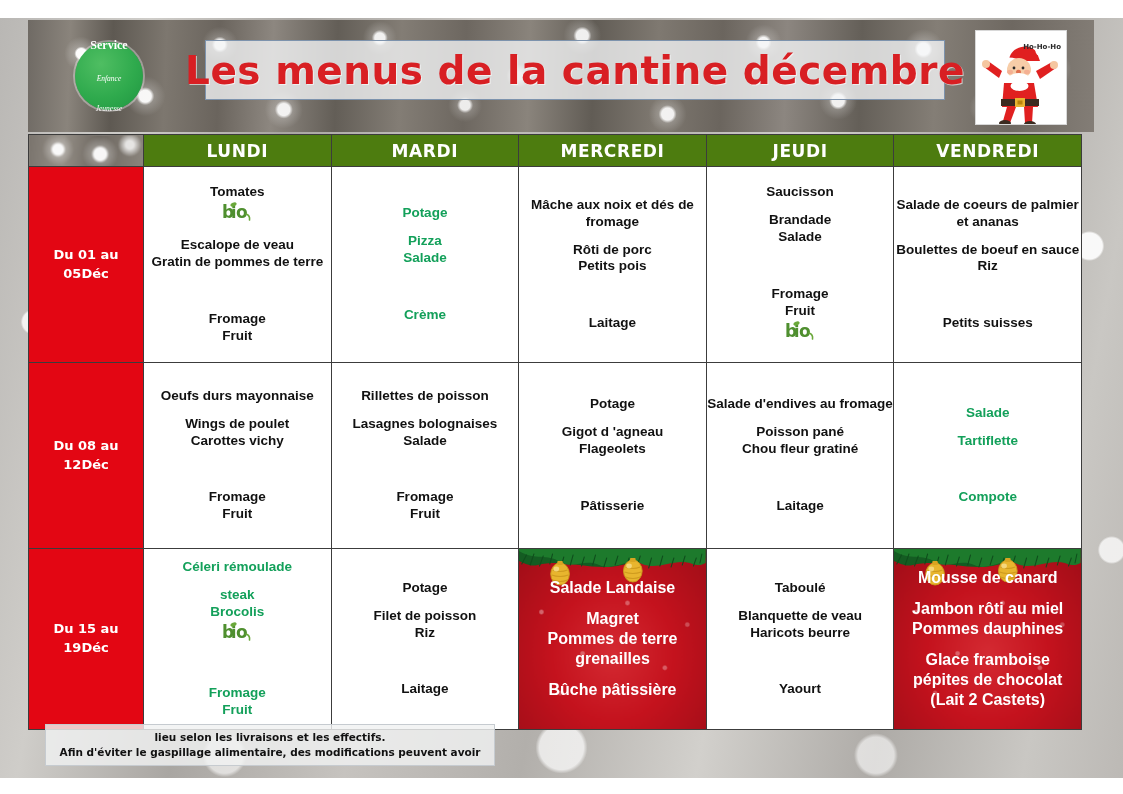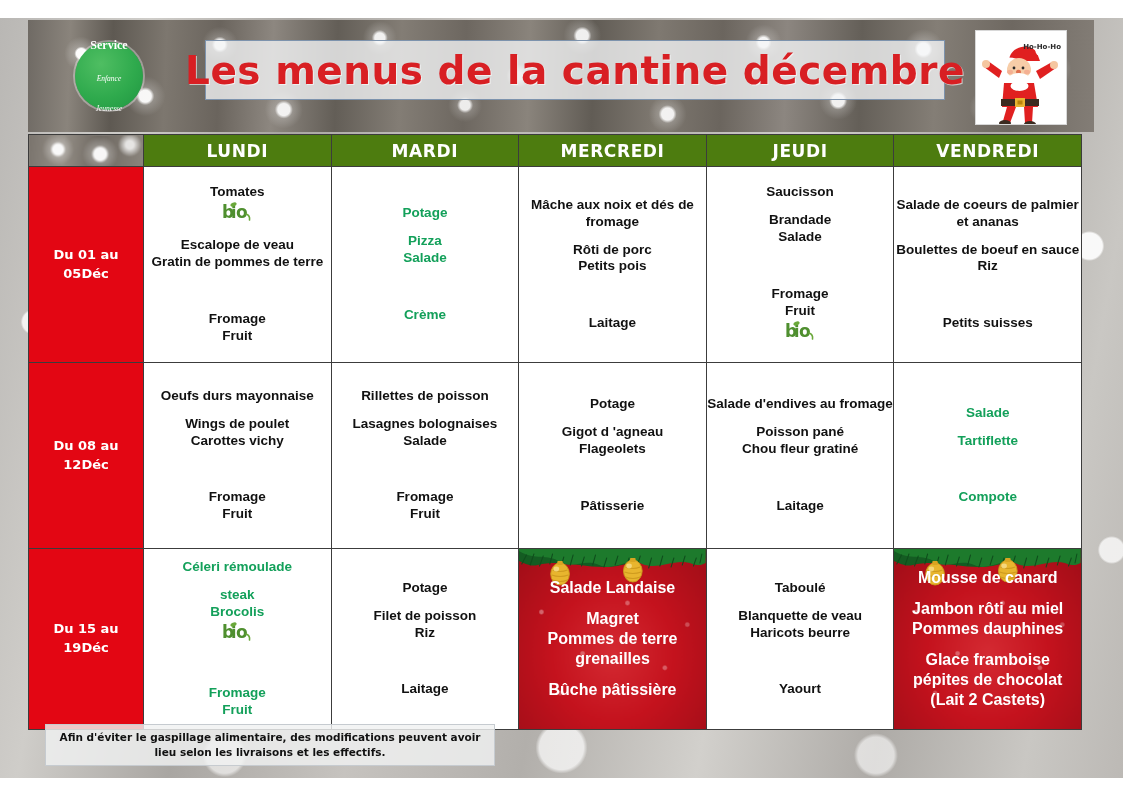--- a/index.html
+++ b/index.html
@@ -571,18 +571,18 @@
               <span class="line">Glace framboise</span>
               <span class="line">pépites de chocolat</span>
               <span class="line">(Lait 2 Castets)</span>
             </div>
           </td>
         </tr>
       </tbody>
   </table>
 
   <div class="footer-note" id="note-waste">
+    <span class="note-line">lieu selon les livraisons et les effectifs.</span>
     <span class="note-line">Afin d'éviter le gaspillage alimentaire, des modifications peuvent avoir</span>
-    <span class="note-line">lieu selon les livraisons et les effectifs.</span>
   </div>
 
 
 </div>
 
 </body></html>

